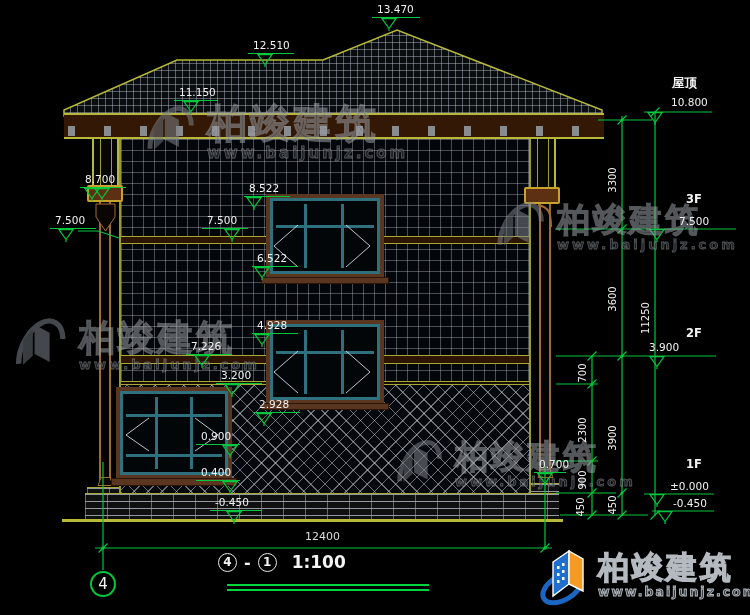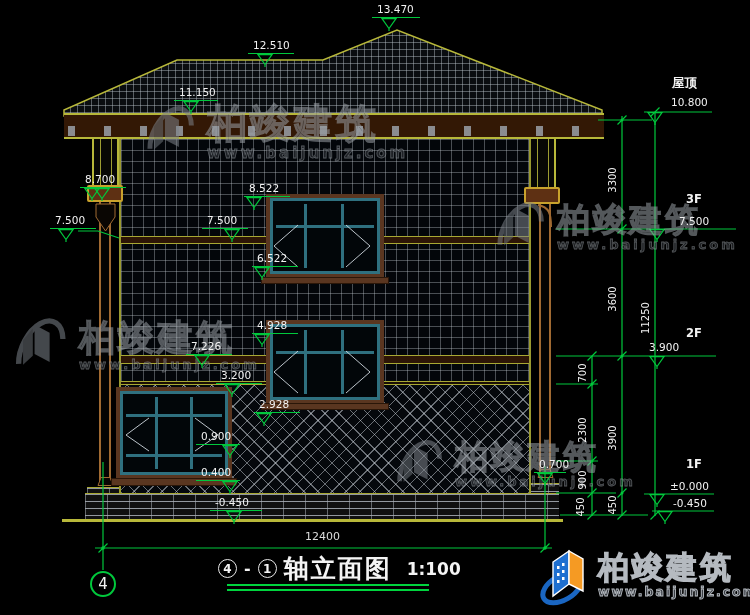--- a/index.html
+++ b/index.html
@@ -361,21 +361,20 @@
   <span class="vlab" style="left:582px;top:480px">900</span>
   <span class="vlab" style="left:580px;top:507px">450</span>
 
   <span class="dimtxt" style="left:305px;top:530px">12400</span>
   <div class="axiscirc">4</div>
 
   <div class="titlebar">
     <span class="circ">4</span>
     <span style="font-weight:bold">-</span>
     <span class="circ">1</span>
-    <span class="tname">轴立面图</span>
     <span class="tscale">1:100</span>
   </div>
   <div class="underbar" style="top:584px"></div>
   <div class="underbar" style="top:588.5px"></div>
 
   <div class="logo-color" style="left:540px;top:546px">
     <svg width="52" height="62" viewBox="0 0 52 62">
       <ellipse cx="22" cy="42" rx="21" ry="12" fill="none" stroke="#1a66c2" stroke-width="5" transform="rotate(-30 22 42)"></ellipse>
       <path d="M13 16 L29 5 L29 38 L13 50 Z" fill="#1e6fd0" stroke="#fff" stroke-width="1.4"></path>
       <path d="M29 5 L43 13 L43 45 L29 38 Z" fill="#f59a23" stroke="#fff" stroke-width="1.4"></path>

